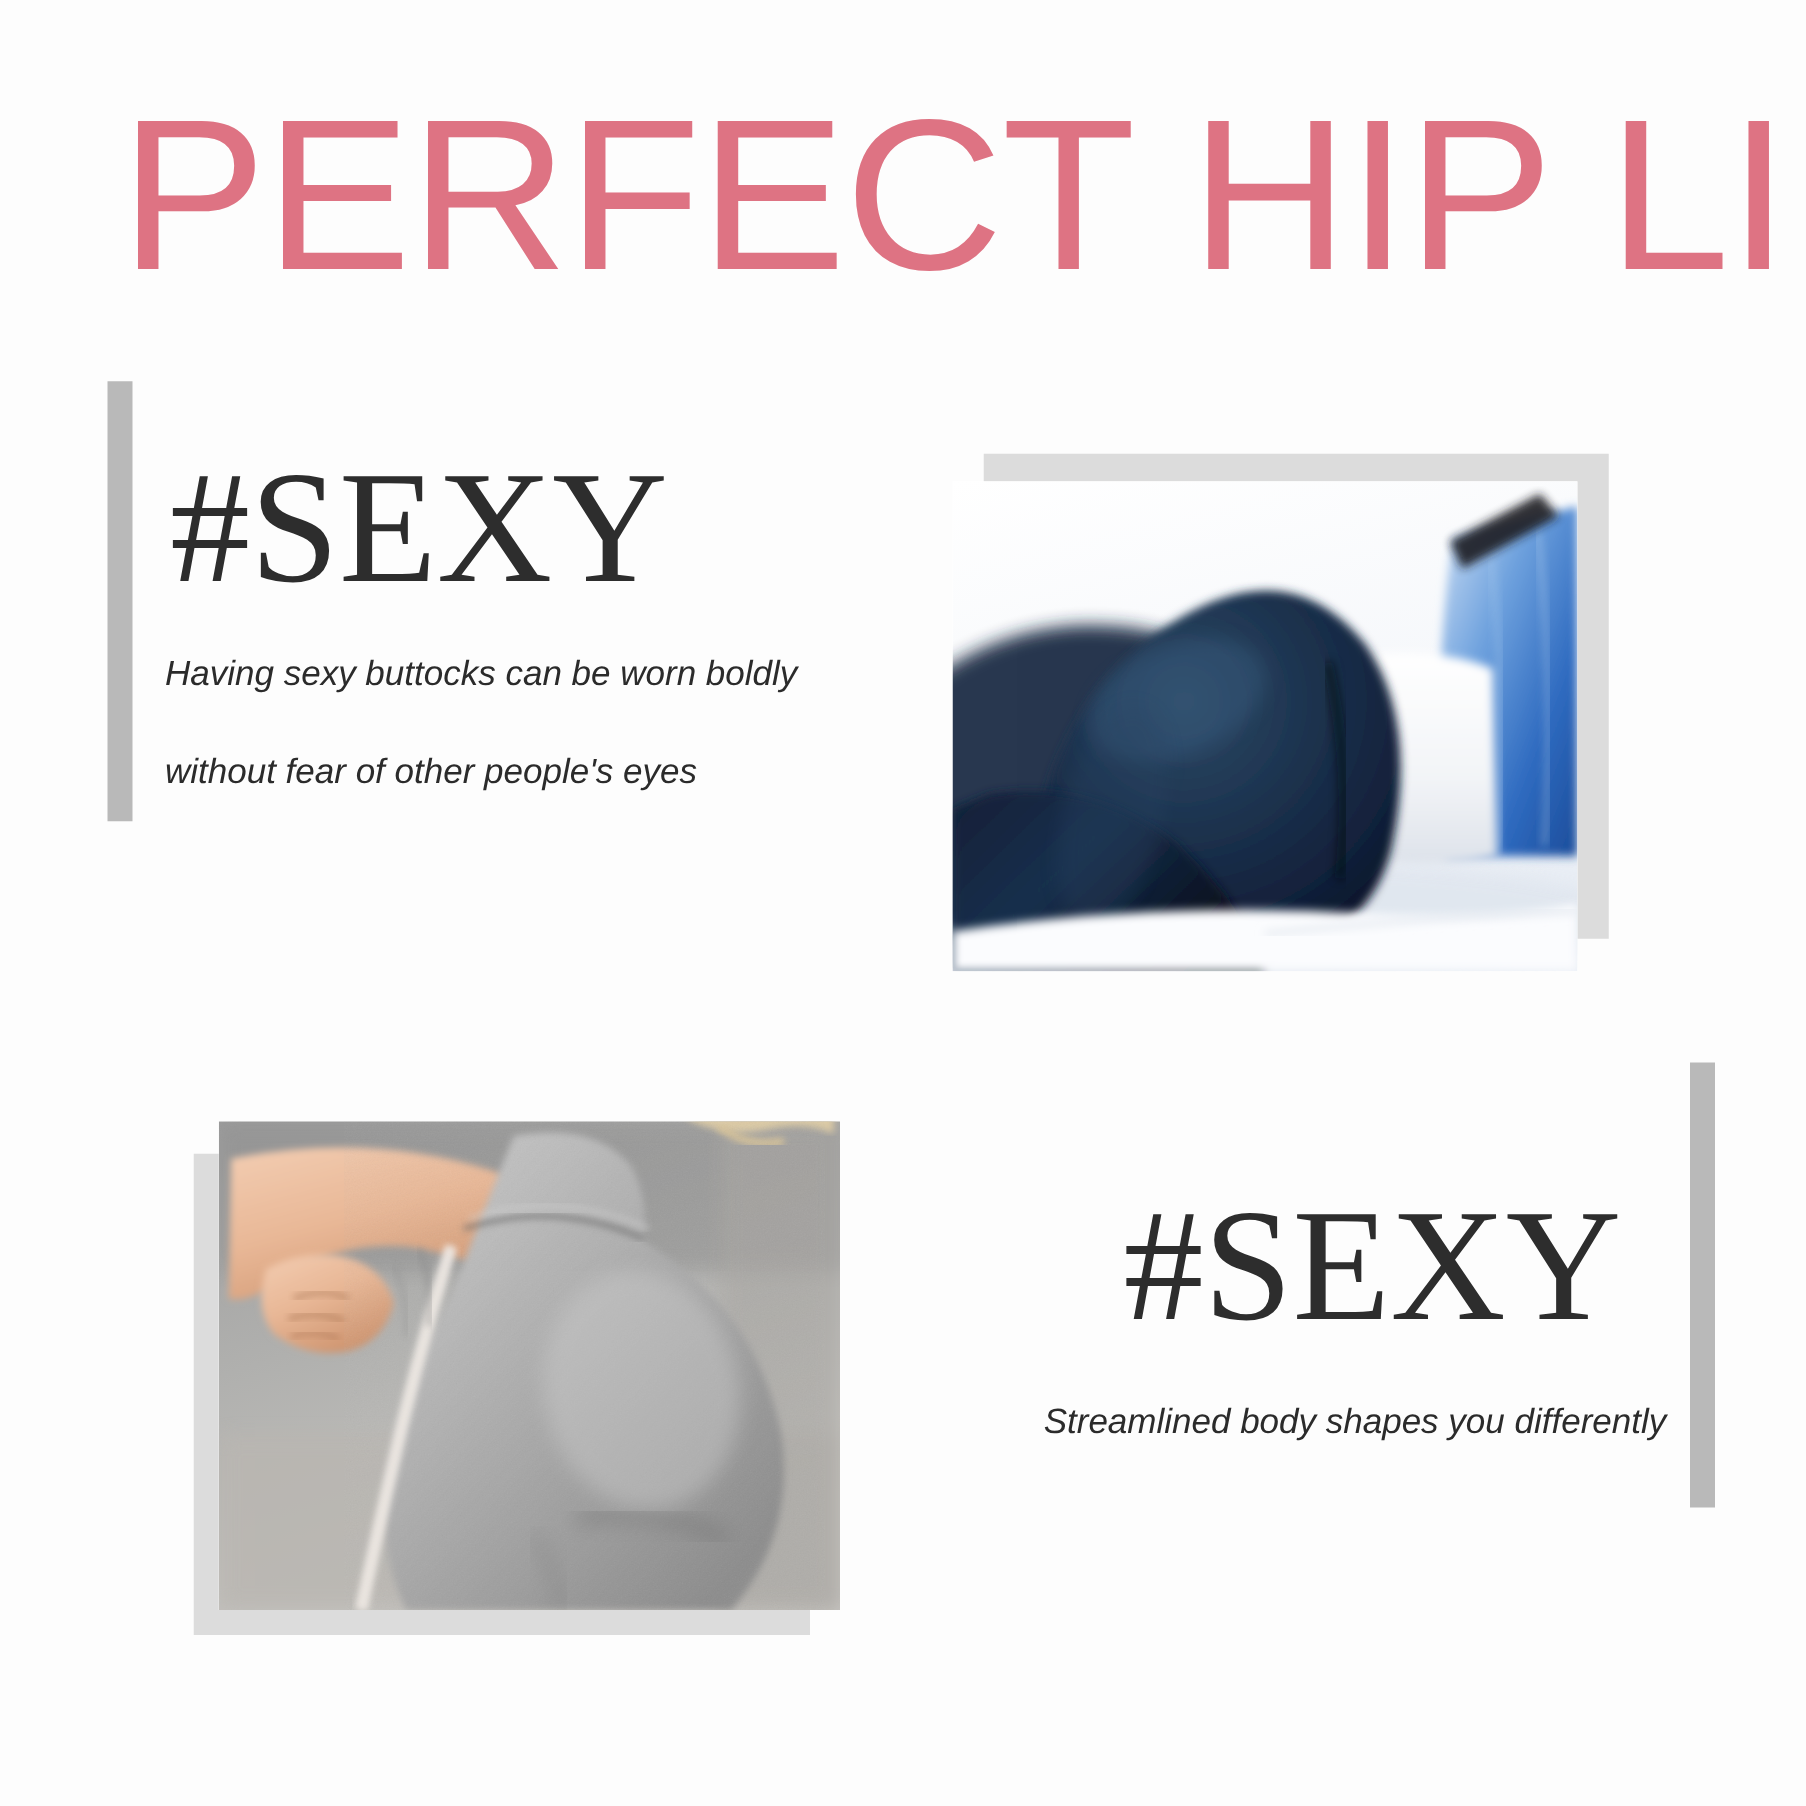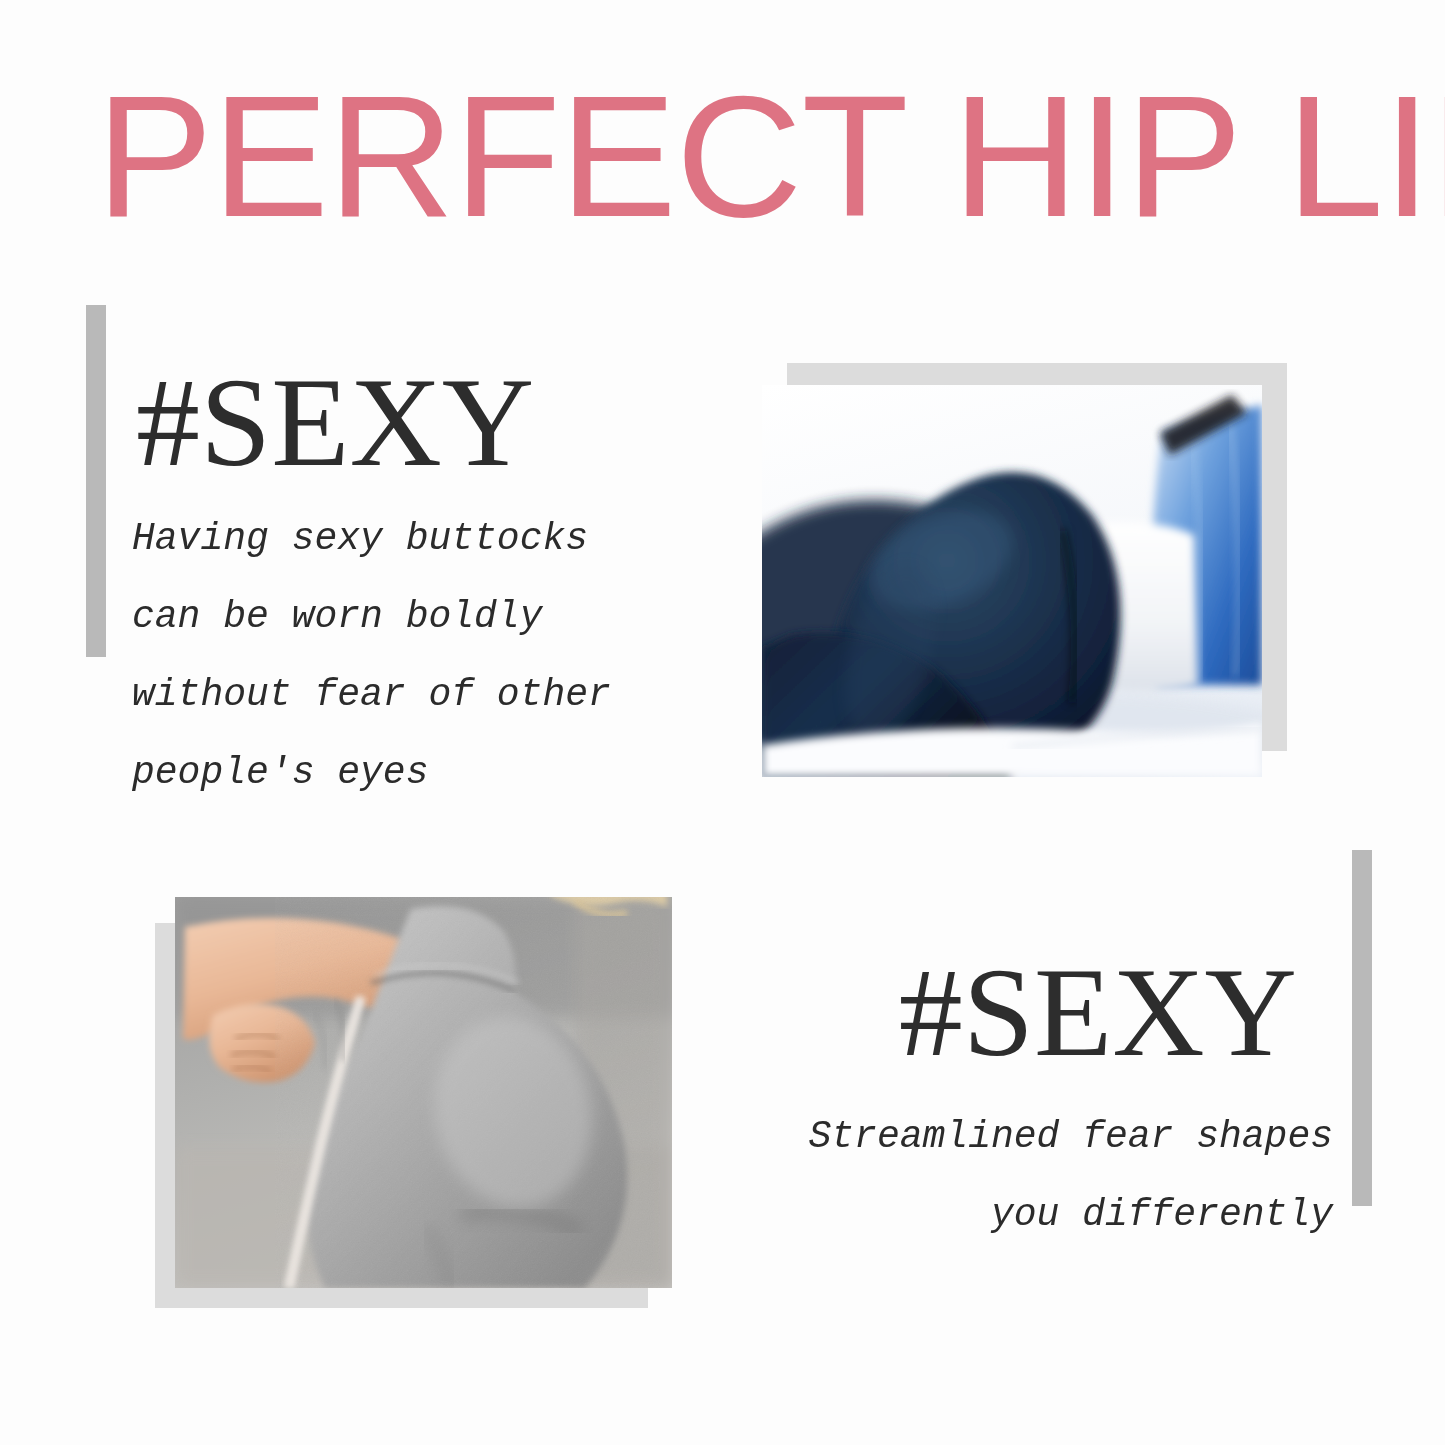--- a/index.html
+++ b/index.html
@@ -48,24 +48,24 @@
     font-family:"Liberation Serif", serif;
     font-weight:400;
     font-size:128px;
     line-height:120px;
     color:#2d2d2d;
     white-space:nowrap;
   }
 
   .body-copy{
     position:absolute;
-    font-family:Liberation Mono, monospace;
+    font-family:Liberation Sans, sans-serif;
     font-style:italic;
     font-weight:400;
-    font-size:38px;
+    font-size:28px;
     line-height:78px;
     color:#2b2b2b;
   }
 
   
   .block-sexy .hashtag{ left:136px; top:362px;text-align:center; }
   .block-sexy .body-copy{ left:132px; top:500px; width:520px; text-align:left; }
 
   
   .block-shape .hashtag{ right:148px; top:952px; }
@@ -105,21 +105,21 @@
 
   <div class="vrule vrule-right"></div>
 
   <div class="block-sexy">
     <div class="hashtag">#SEXY</div>
     <div class="body-copy">Having sexy buttocks can be worn boldly without fear of other people's eyes</div>
   </div>
 
   <div class="block-shape">
     <div class="hashtag">#SEXY</div>
-    <div class="body-copy">Streamlined fear shapes you differently</div>
+    <div class="body-copy">Streamlined body shapes you differently</div>
   </div>
 
   <div class="card card-top-right">
     <div class="frame"></div>
     <div class="photo">
       <svg viewBox="0 0 500 392" preserveAspectRatio="none" aria-hidden="true">
         <defs>
           <linearGradient id="navyBg" x1="0" y1="0" x2="0.3" y2="1">
             <stop offset="0%" stop-color="#ffffff"></stop>
             <stop offset="55%" stop-color="#f6f8fb"></stop>

